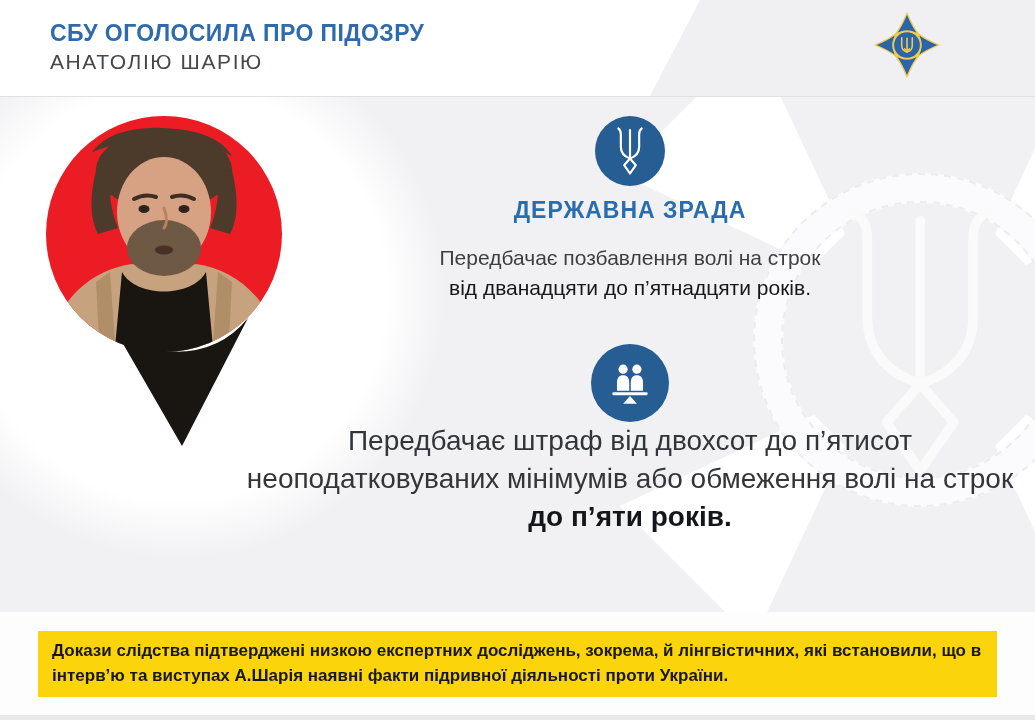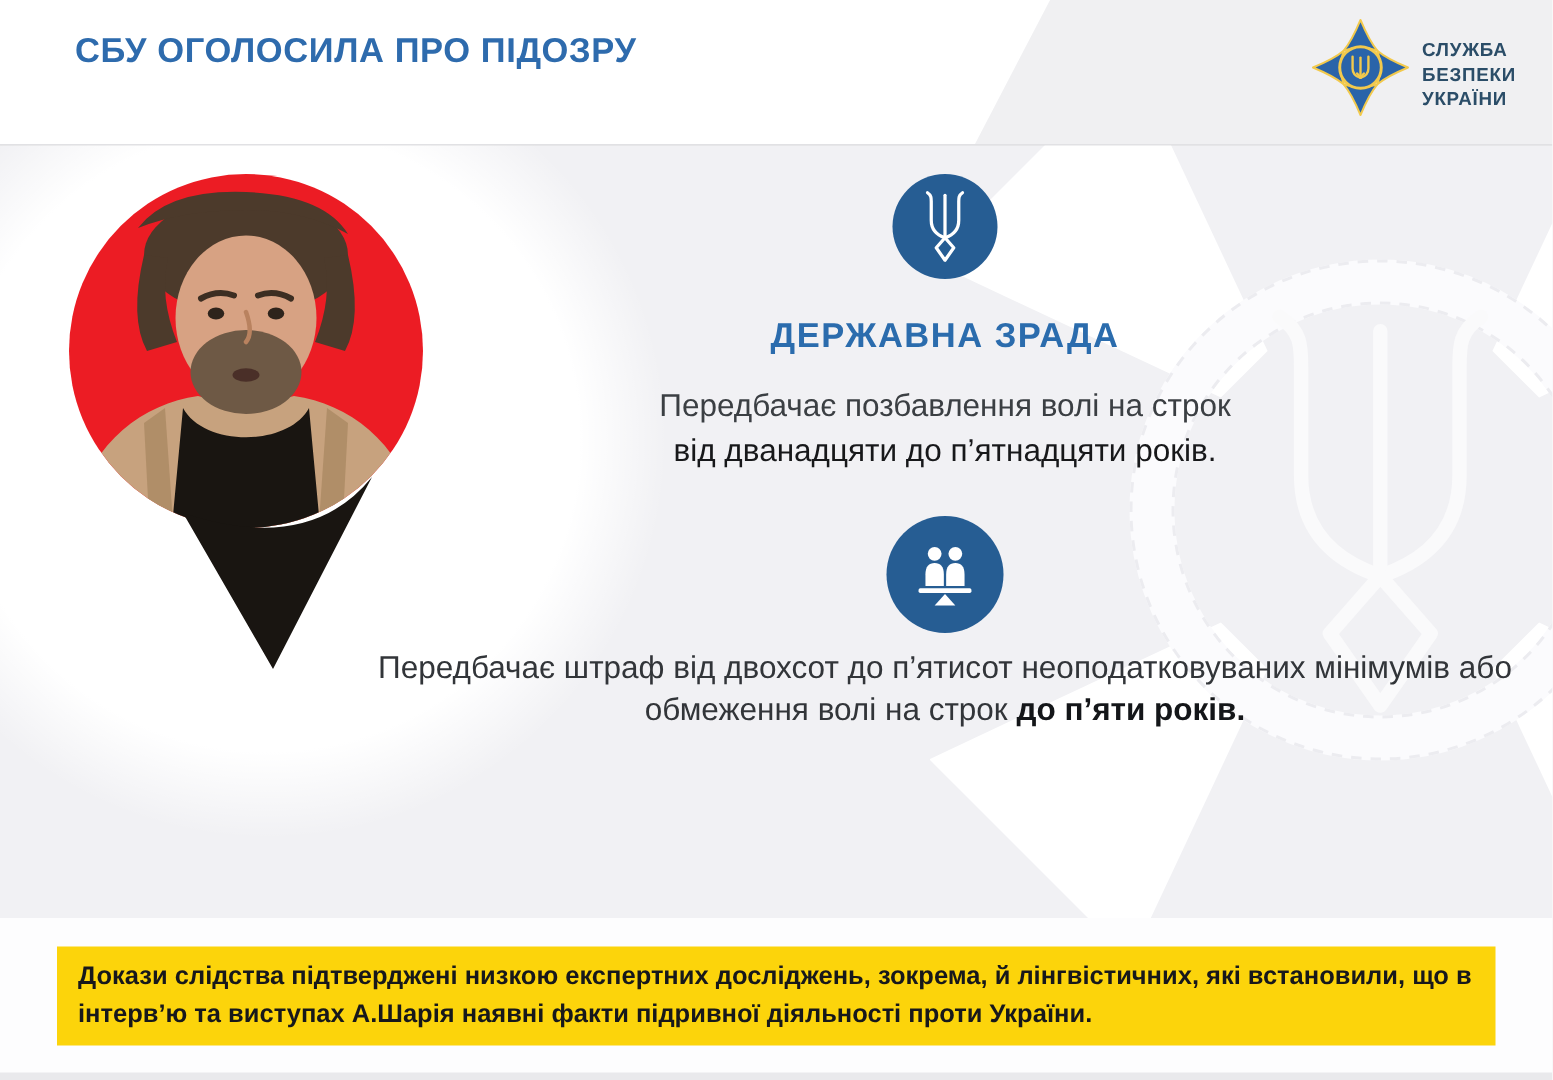--- a/index.html
+++ b/index.html
@@ -1,17 +1,17 @@
 <!DOCTYPE html>
 <html><head>
 <meta charset="utf-8">
 <style>
   html,body{margin:0;padding:0;background:#ffffff;}
   #stage{position:relative;width:1035px;height:720px;overflow:hidden;
-         font-family:"Liberation Sans",sans-serif;background:#e5e5e5;}
+         font-family:"Liberation Sans",sans-serif;background:#fdba74;}
 
   
   .header{position:absolute;left:0;top:0;width:1035px;height:96px;background:#ffffff;}
   .header-diag{position:absolute;left:650px;top:0;width:385px;height:96px;
                background:#f0f0f2;clip-path:polygon(13% 0,100% 0,100% 100%,0 100%);}
   .header-rule{position:absolute;left:0;top:96px;width:1035px;height:1px;background:#e1e1e4;}
   .h-title{position:absolute;left:50px;top:20px;font-size:23px;font-weight:800;
            letter-spacing:.4px;color:#2e6bad;white-space:nowrap;}
   .h-sub{position:absolute;left:50px;top:50px;font-size:21px;font-weight:400;
          letter-spacing:1.6px;color:#43484c;white-space:nowrap;}
@@ -29,27 +29,27 @@
 
   
   .photo{position:absolute;left:36px;top:112px;width:300px;height:345px;}
 
   
   .offense1{position:absolute;left:400px;top:116px;width:460px;text-align:center;}
   .offense2{position:absolute;left:230px;top:344px;width:800px;text-align:center;}
   .icon-circle{width:70px;height:70px;border-radius:50%;background:#265d93;
                margin:0 auto;display:flex;align-items:center;justify-content:center;}
   .icon-circle.big{width:78px;height:78px;}
-  .o1-title{margin-top:24px;font-size:23px;font-weight:800;letter-spacing:1px;color:#2b6cad;}
+  .o1-title{margin-top:11px;font-size:23px;font-weight:800;letter-spacing:1px;color:#2b6cad;}
   .o1-article{margin-top:9px;font-size:19px;color:#2f6fae;letter-spacing:.5px;}
   .o1-line1{margin-top:22px;font-size:21px;color:#3b3f43;}
   .o1-line2{margin-top:6px;font-size:21px;font-weight:400;color:#17181a;}
   .o2-title{margin-top:16px;font-size:24.5px;line-height:1.2;font-weight:800;color:#1d508f;}
   .o2-article{margin-top:8px;font-size:19px;color:#1d508f;}
-  .o2-body{margin-top:10px;font-size:21px;line-height:1.35;color:#323539;}
+  .o2-body{font-size:28px;line-height:1.35;color:#323539;}
   .o2-body b{font-weight:700;color:#141619;}
 
   
   .banner{position:absolute;left:38px;top:631px;width:959px;box-sizing:border-box;
           background:#fcd40b;padding:8px 14px 9px 14px;
           font-size:17px;line-height:1.45;font-weight:700;color:#17181b;}
 </style>
 </head>
 <body>
 
@@ -77,42 +77,38 @@
     </g>
   </svg>
 
   <div class="photo-halo"></div>
   <div class="bottom-white"></div>
   <div class="bottom-strip"></div>
 
   <div class="header">
     <div class="header-diag"></div>
     <div class="h-title">СБУ ОГОЛОСИЛА ПРО ПІДОЗРУ</div>
+    <div class="h-sub">АНАТОЛІЮ ШАРІЮ</div>
 
     <svg class="logo-cross" viewBox="0 0 100 100" aria-hidden="true">
       <g stroke="#f2c94c" stroke-width="2" fill="#2a64a9" stroke-linejoin="round">
         <path d="M50 2 C45 14 39 26 33 33 C44 29 56 29 67 33 C61 26 55 14 50 2 Z"></path>
         <path d="M50 2 C45 14 39 26 33 33 C44 29 56 29 67 33 C61 26 55 14 50 2 Z" transform="rotate(90 50 50)"></path>
         <path d="M50 2 C45 14 39 26 33 33 C44 29 56 29 67 33 C61 26 55 14 50 2 Z" transform="rotate(180 50 50)"></path>
         <path d="M50 2 C45 14 39 26 33 33 C44 29 56 29 67 33 C61 26 55 14 50 2 Z" transform="rotate(270 50 50)"></path>
       </g>
       <circle cx="50" cy="50" r="21" fill="#2a64a9" stroke="#f2c94c" stroke-width="3"></circle>
       <g fill="none" stroke="#f2c94c" stroke-width="2.4" stroke-linecap="round" stroke-linejoin="round">
         <path d="M42 39 v12 c0 5 3 8 8 9.5"></path>
         <path d="M58 39 v12 c0 5 -3 8 -8 9.5"></path>
         <path d="M50 40 v20"></path>
         <path d="M50 60 l3.4 -4 M50 60 l-3.4 -4"></path>
       </g>
     </svg>
 
-    <div class="logo-text">
-      <div>СЛУЖБА</div>
-      <div>БЕЗПЕКИ</div>
-      <div>УКРАЇНИ</div>
-    </div>
   </div>
   <div class="header-rule"></div>
 
   <svg class="photo" viewBox="0 0 300 345" aria-hidden="true">
     <defs>
         <clipPath id="pc">
           <circle cx="128" cy="122" r="118"></circle>
         </clipPath>
       </defs>
     <circle cx="128" cy="122" r="118" fill="#ec1c24"></circle>

